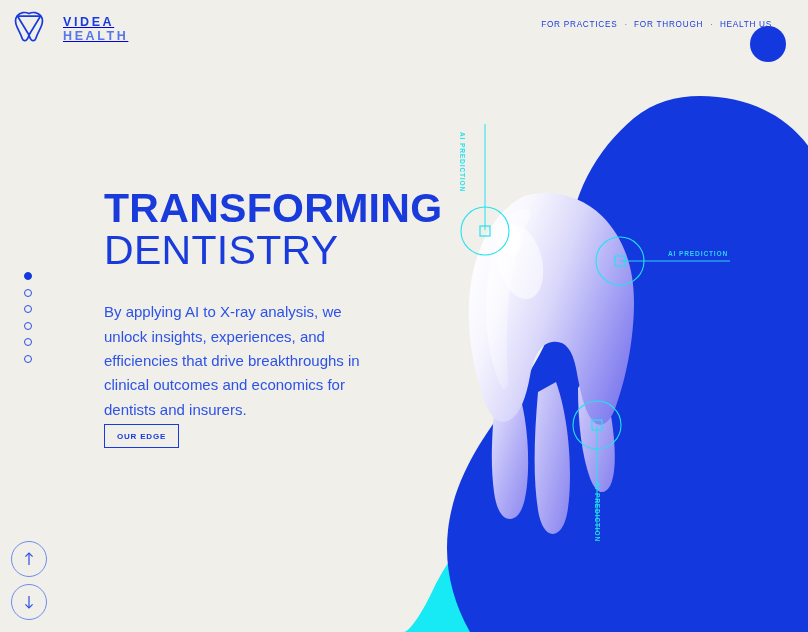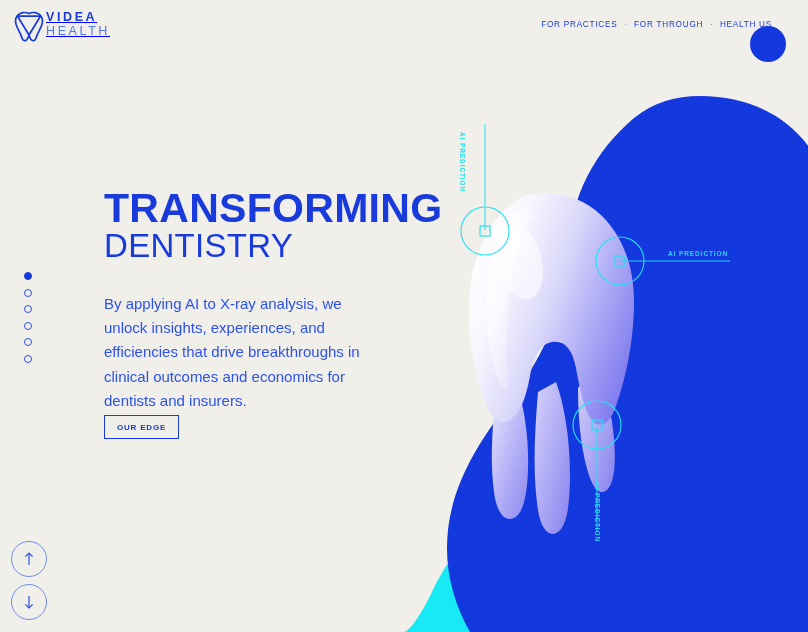--- a/index.html
+++ b/index.html
@@ -9,42 +9,42 @@
     font-family:"Liberation Sans", sans-serif;
     position:relative;
   }
   #stage{position:absolute;inset:0;width:808px;height:632px;overflow:hidden;background:#F0EFE9;}
 
   
   .art{position:absolute;inset:0;width:808px;height:632px;}
 
   
   .header{position:absolute;top:0;left:0;width:808px;height:58px;z-index:40;}
-  .logo{position:absolute;left:14px;top:11px;display:flex;align-items:flex-start;gap:2px;}
+  .logo{position:absolute;left:14px;top:11px;display:flex;align-items:flex-end;gap:19px;}
   .logo-mark{width:30px;height:32px;display:block;}
   .logo-words{display:flex;flex-direction:column;line-height:1.08;}
   .logo-top{font-size:12.5px;font-weight:700;letter-spacing:2.6px;color:#1A3BDB;}
-  .logo-bot{font-size:12.5px;font-weight:400;letter-spacing:2.6px;color:#5577E8;}
+  .logo-bot{font-size:12.5px;font-weight:700;letter-spacing:2.6px;color:#5577E8;}
 
   .nav{position:absolute;right:36px;top:20px;display:flex;align-items:center;gap:7px;}
   .nav a{
     font-size:8.2px;font-weight:400;letter-spacing:.75px;
     color:#1A3BDB;text-decoration:none;white-space:nowrap;
   }
   .nav .sep{font-size:8.2px;color:#1A3BDB;opacity:.75;}
   .nav-orb{
     position:absolute;right:-14px;top:6px;width:36px;height:36px;
     border-radius:50%;background:#1338DE;
   }
 
   
   .hero{position:absolute;left:104px;top:188px;width:330px;z-index:30;}
   .h1{margin:0;color:#1A3BDB;letter-spacing:-.5px;}
   .h1 .l1{display:block;font-size:41px;font-weight:700;line-height:.98;letter-spacing:.3px;}
-  .h1 .l2,.h1 .l3{display:block;font-size:33px;font-weight:300;line-height:1.08;letter-spacing:.3px;}
+  .h1 .l2,.h1 .l3{display:block;font-size:41px;font-weight:300;line-height:1.08;letter-spacing:.3px;}
   .lede{
     margin:28px 0 0 0;width:262px;
     font-size:15px;line-height:1.62;color:#2D52E8;font-weight:400;
   }
   .cta{
     margin-top:2px;display:inline-block;
     padding:7px 12px 6px 12px;
     border:1.6px solid #1A3BDB;background:transparent;
     color:#1A3BDB;font-size:8px;font-weight:700;letter-spacing:.8px;
     cursor:pointer;font-family:"Liberation Sans",sans-serif;

